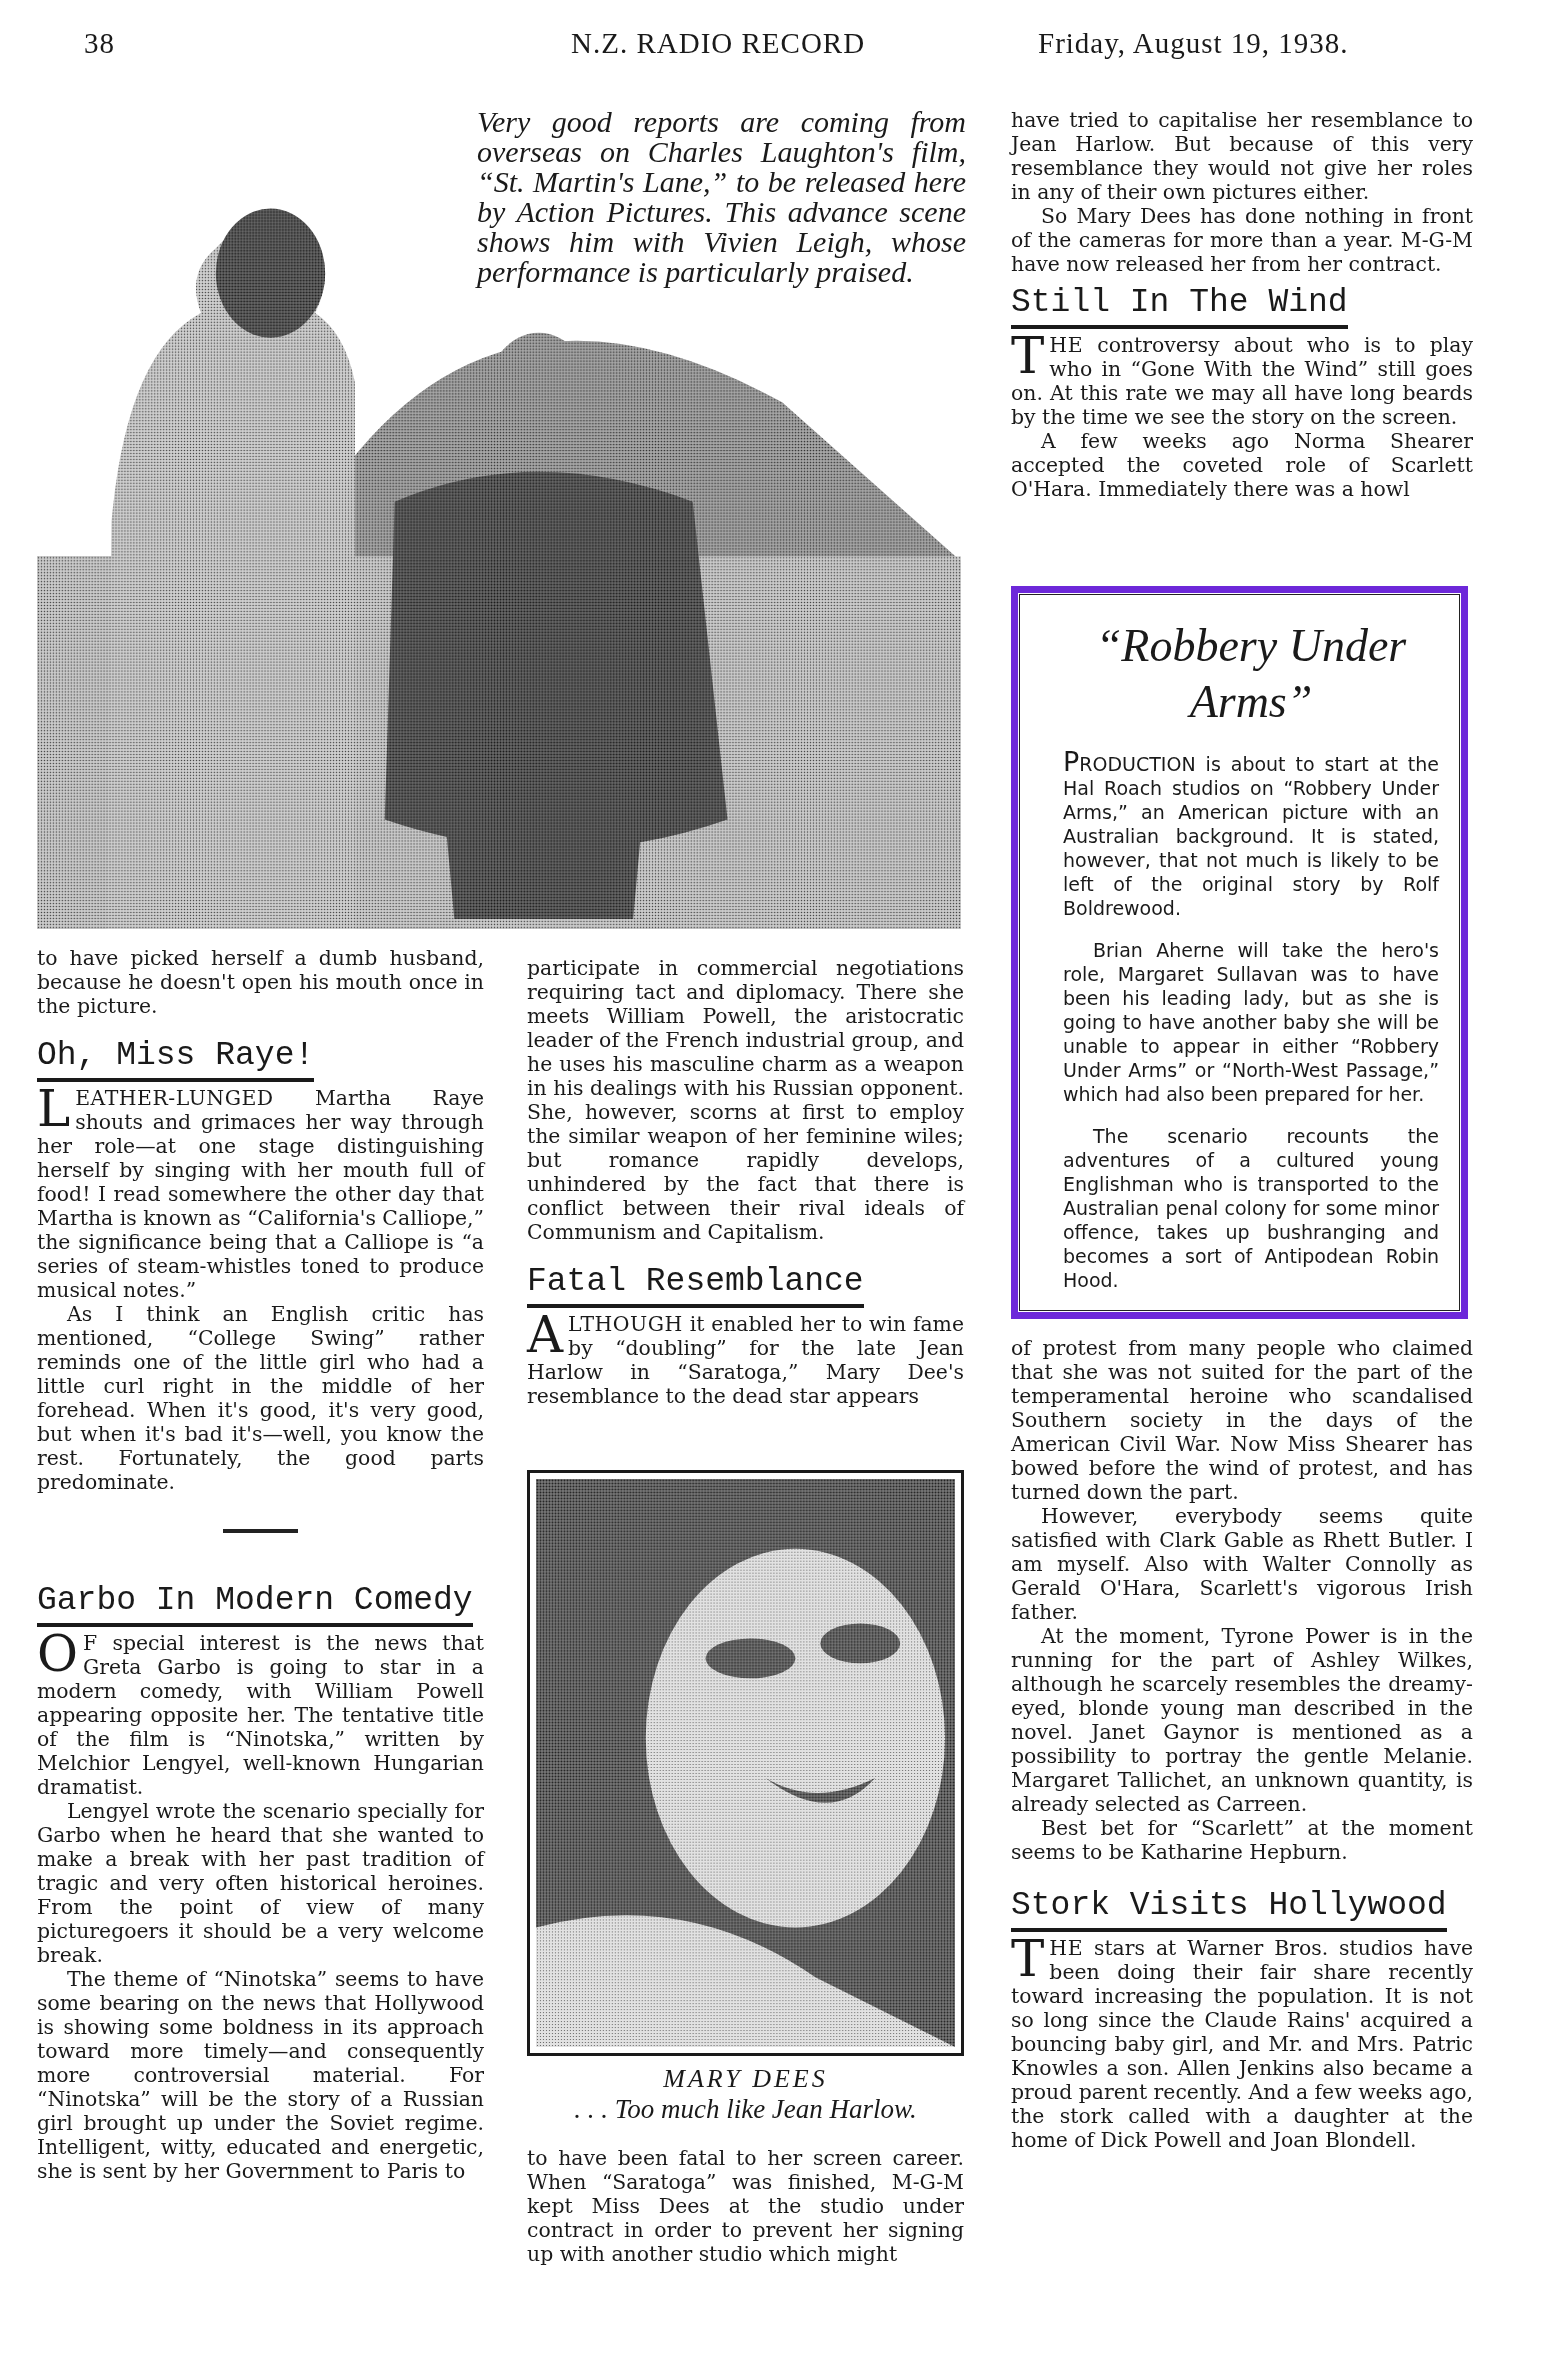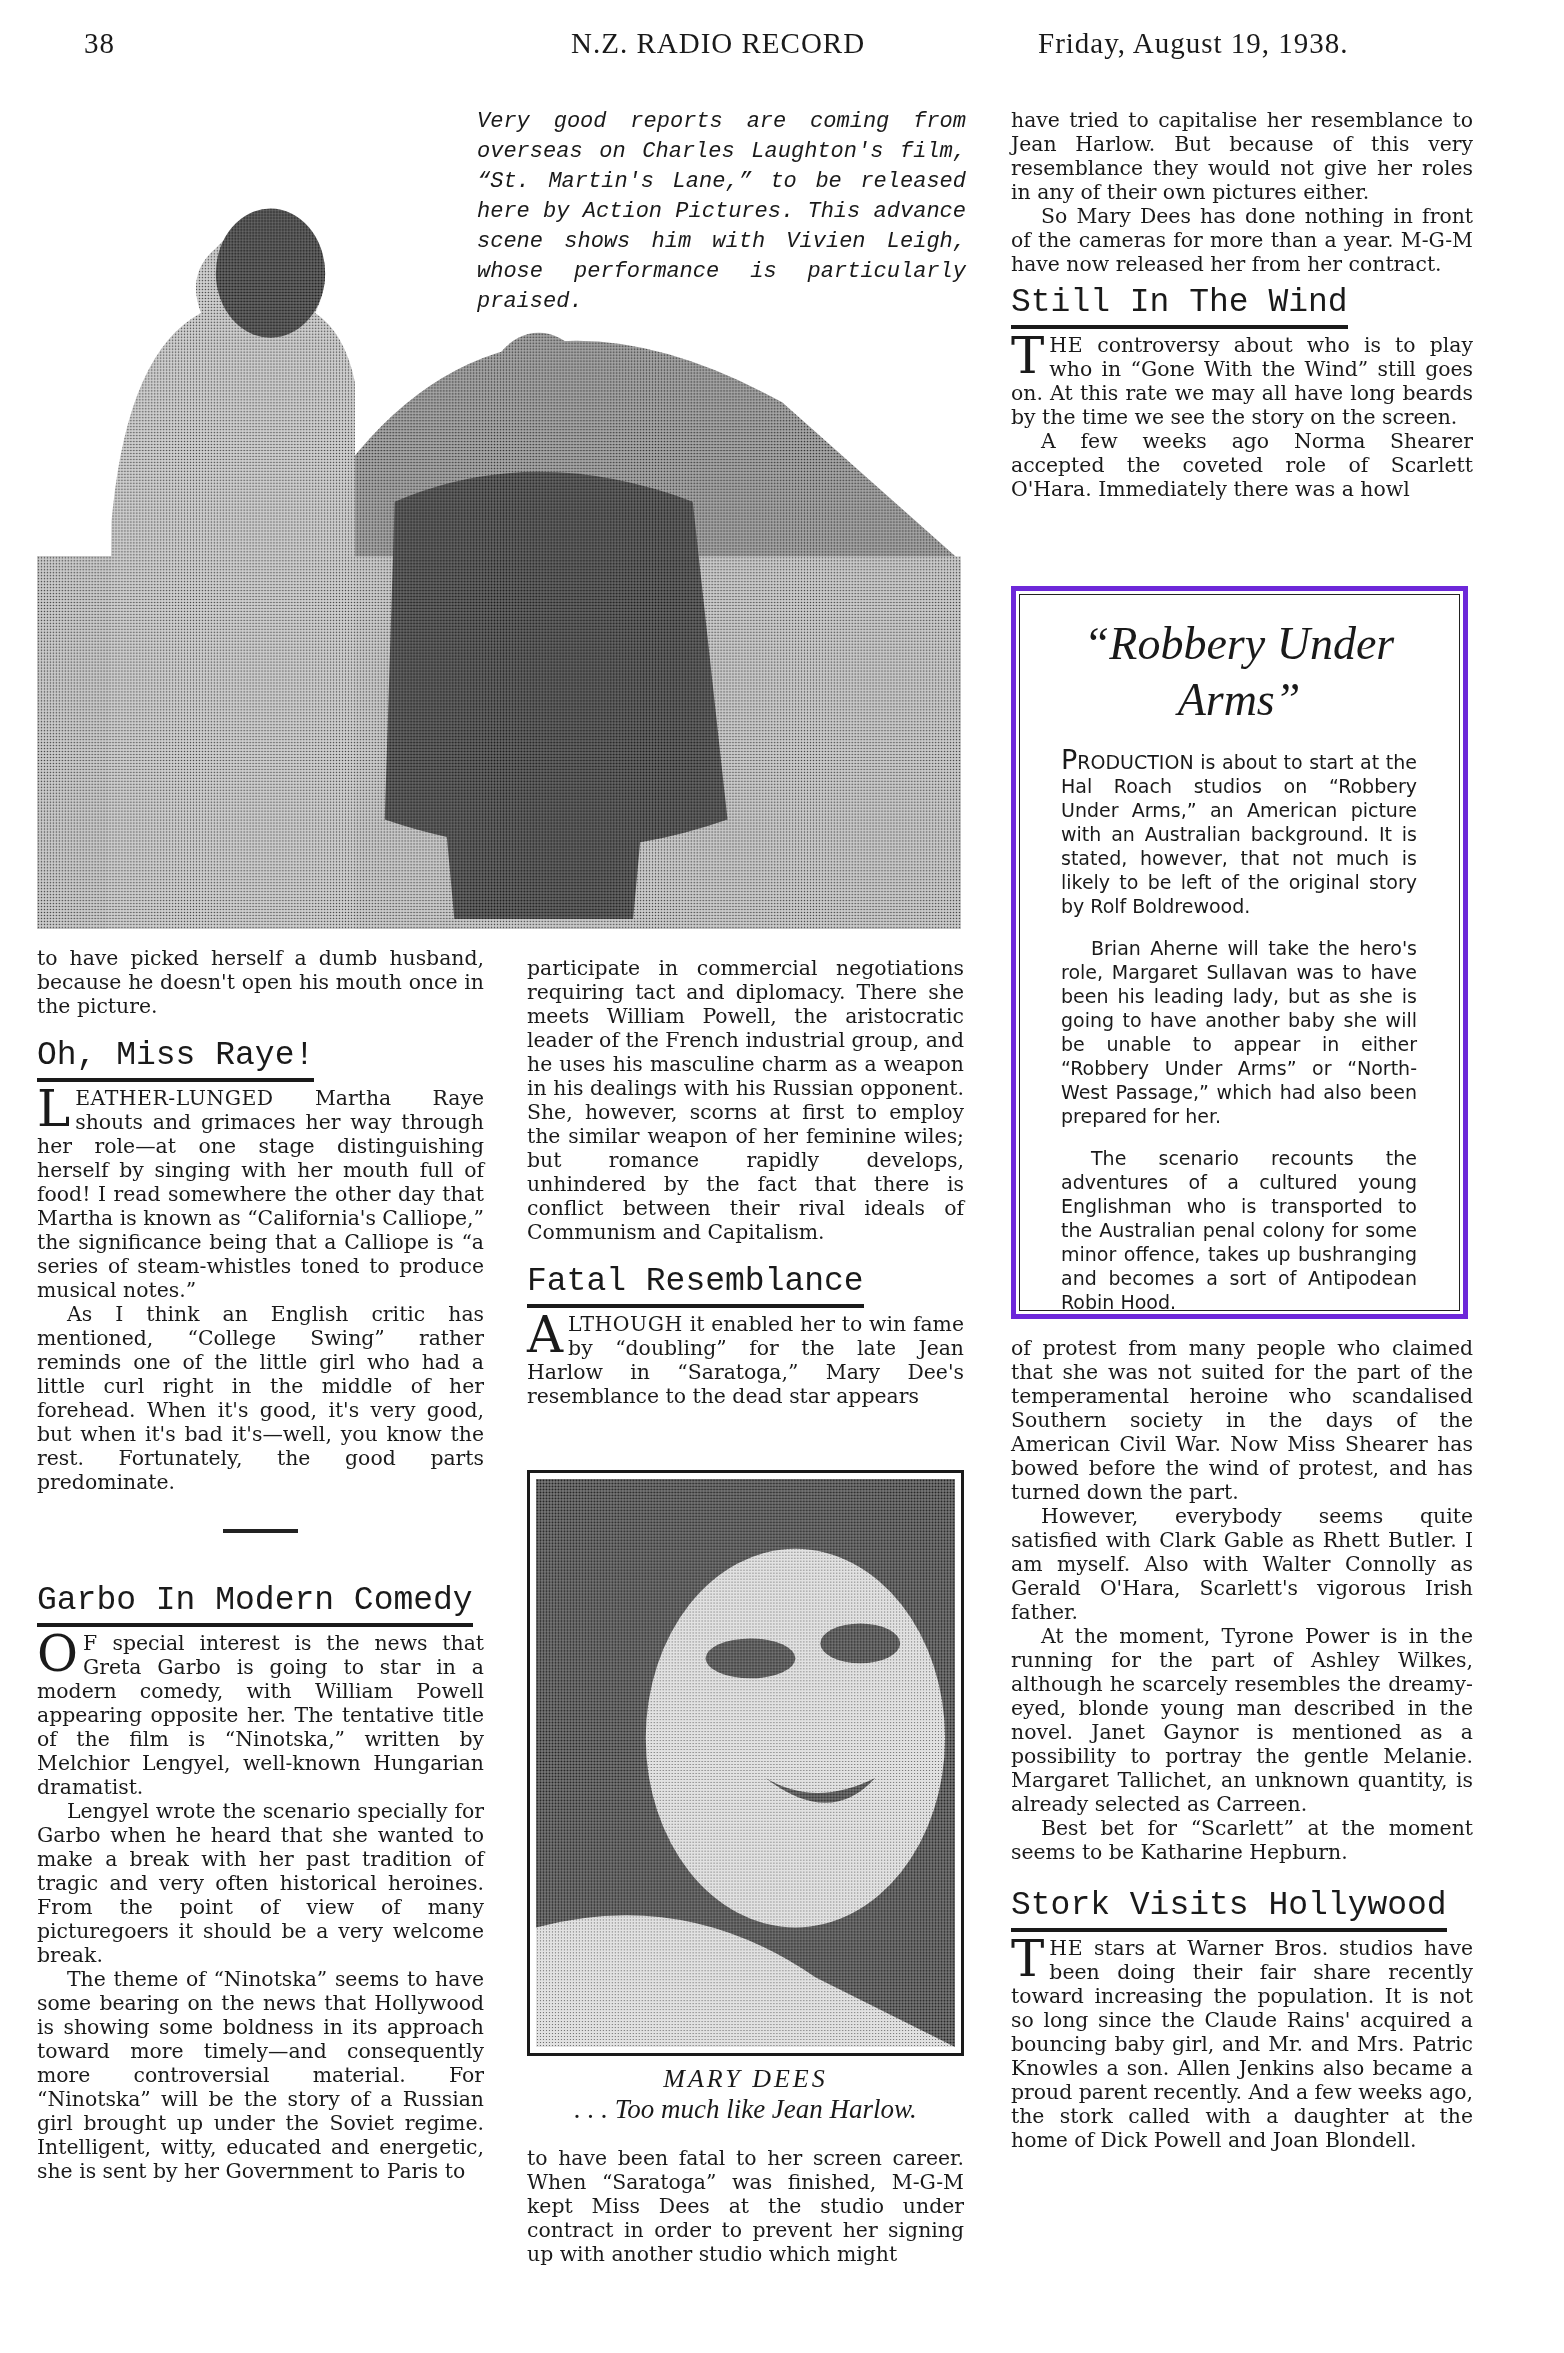--- a/index.html
+++ b/index.html
@@ -15,27 +15,27 @@
   .col p { margin: 0; text-indent: 30px; }
   .col p.noindent { text-indent: 0; }
   .col p.lead { text-indent: 0; }
   .dropcap { float: left; font-size: 50px; line-height: 43px; margin: 2px 5px 0 0; font-family: "DejaVu Serif", serif; }
   .smallcaps { letter-spacing: 0.5px; }
 
   .head { font-family: Liberation Mono, monospace; font-size: 33px; line-height: 39px; margin: 18px 0 4px 0; display: inline-block;
           border-bottom: 4.5px solid #1a1a1a; padding-bottom: 3px; }
   .rule-short { width: 75px; height: 4px; background: #222; margin: 35px auto 30px auto; }
 
-  .caption-italic { font-family: Liberation Mono, monospace; font-style: italic; font-size: 22px; line-height: 30px; text-align: justify; }
+  .caption-italic { font-family: Liberation Serif, serif; font-style: italic; font-size: 30px; line-height: 30px; text-align: justify; }
 
   
   .photo1 { left: 37px; top: 124px; width: 924px; height: 805px; }
 
   
-  .feature-box { left: 1011px; top: 586px; width: 457px; height: 733px; border: 5px solid #6d28d9; outline: 1px solid #222; outline-offset: -9px; box-sizing: border-box; padding: 25px 28px 15px 27px; }
+  .feature-box { left: 1011px; top: 586px; width: 457px; height: 733px; border: 7px solid #6d28d9; outline: 1px solid #222; outline-offset: -9px; box-sizing: border-box; padding: 25px 4px 15px 27px; }
   .feature-title { font-family: "Liberation Serif", serif; font-style: italic; font-size: 46px; line-height: 56px; text-align: center; margin: 0 0 20px 0; }
   .feature-body { font-family: "DejaVu Sans", "Liberation Sans", sans-serif; font-size: 19px; line-height: 24px; text-align: justify; }
   .feature-body p { margin: 18px; text-indent: 30px; }
   .feature-body p.first { text-indent: 0; }
   .feature-body .pcap { font-size: 27px; }
 
   .photo2 { left: 527px; top: 1470px; width: 437px; height: 586px; border: 3px solid #1a1a1a; box-sizing: border-box; padding: 6px; }
   .photo2-inner { width: 100%; height: 100%; }
   .photo2-caption-name { left: 527px; top: 2064px; width: 437px; text-align: center; font-family: "Liberation Serif", serif; font-style: italic; font-size: 26px; letter-spacing: 3px; }
   .photo2-caption-sub { left: 527px; top: 2094px; width: 437px; text-align: center; font-family: "Liberation Serif", serif; font-style: italic; font-size: 27px; }

